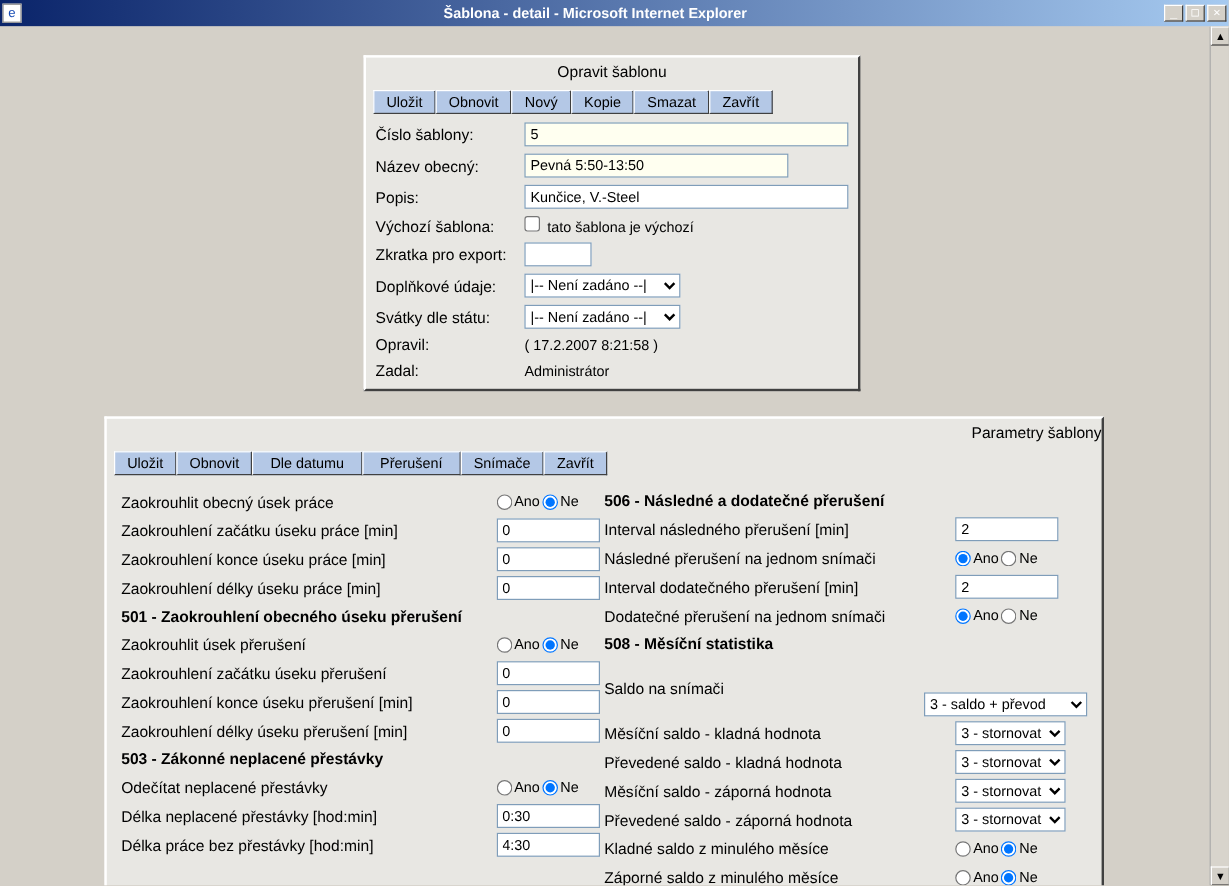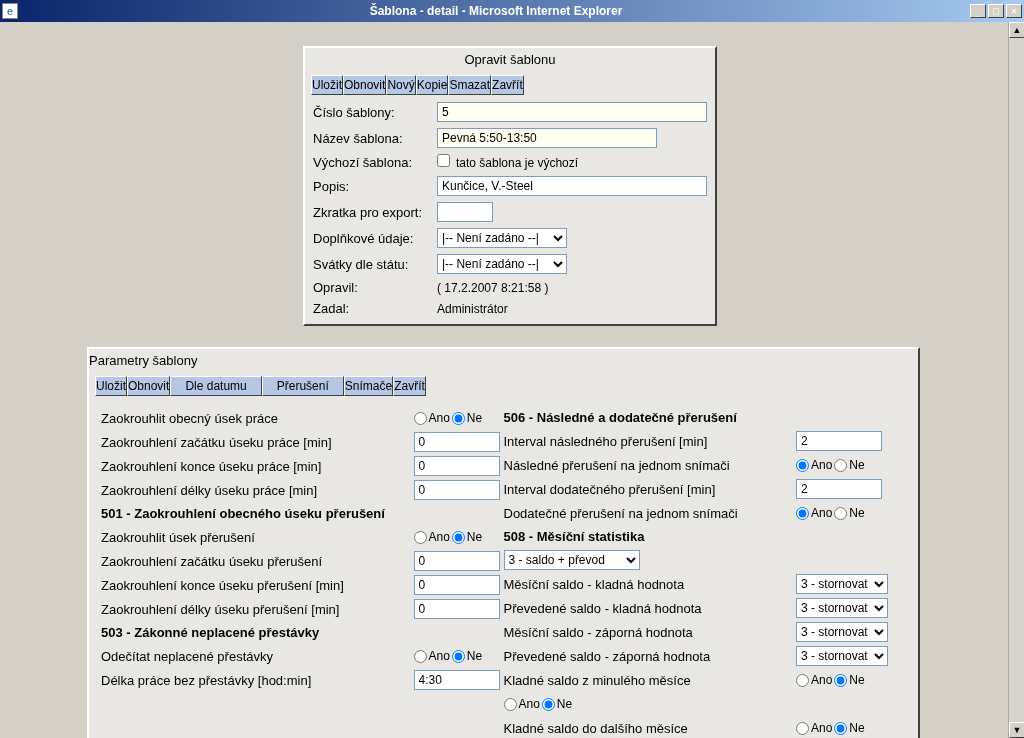--- a/index.html
+++ b/index.html
@@ -10,41 +10,41 @@
 .titlebar .title-text { flex: 1; font-weight: bold; text-align: center; }
 .winbtns { display: flex; gap: 2px; }
 .winbtns .wbtn { width: 16px; height: 14px; background: #d4d0c8; border: 1px solid #fff; border-right-color: #404040; border-bottom-color: #404040; font-family: "Marlett", monospace; font-size: 10px; text-align: center; line-height: 12px; cursor: pointer; }
 .content-area { flex: 1; background: #d4d0c8; position: relative; overflow: hidden; }
 .scrollbar-v { position: absolute; right: 0; top: 0; width: 16px; height: 100%; background: #d8d4cc; border-left: 1px solid #aaa; }
 .scrollbar-v .arrow { width: 16px; height: 16px; background: #d4d0c8; border: 1px solid #fff; border-right-color: #404040; border-bottom-color: #404040; text-align: center; font-size: 9px; line-height: 14px; }
 .scrollbar-v .arrow.down { position: absolute; bottom: 0; }
 .panel1 { position: absolute; left: 303px; top: 24px; width: 414px; background: #e8e7e3; border: 2px solid #404040; border-top-color: #fff; border-left-color: #fff; }
 .panel1 .panel-title { text-align: center; padding: 4px 0; font-size: 13px; }
 .btnrow { display: flex; padding: 4px 6px; gap: 0; }
-.btn3d { background: #b4c8e6; border: 1px solid #fff; border-right-color: #404040; border-bottom-color: #404040; padding: 2px 0; font-size: 12px; cursor: pointer; font-family: inherit; }
+.btn3d { background: #b4c8e6; border: 1px solid #fff; border-right-color: #404040; border-bottom-color: #404040; padding: 2px 10px; font-size: 12px; cursor: pointer; font-family: inherit; }
 .formrow { display: flex; align-items: center; padding: 3px 8px; }
 .formrow .lbl { width: 124px; font-size: 13px; }
 .formrow .val { flex: 1; }
 input.txt { border: 1px solid #7f9db9; background: #fffff0; font-family: inherit; font-size: 12px; padding: 1px 4px; height: 20px; }
 input.txt.white { background: #fff; }
 input.txt.small { width: 56px; }
 select.sel { border: 1px solid #7f9db9; background: #fff; font-family: inherit; font-size: 12px; height: 20px; }
 .chk { margin-right: 6px; }
 
 .panel2 { position: absolute; left: 87px; top: 325px; width: 833px; height: 413px; background: #e8e7e3; border: 2px solid #404040; border-top-color: #fff; border-left-color: #fff; overflow: hidden; }
-.panel2 .panel-title { text-align: left; padding: 4px 0; font-size: 13px; }
+.panel2 .panel-title { text-align: right; padding: 4px 0; font-size: 13px; }
 .params-body { display: flex; padding: 6px 12px; gap: 0; }
 .col { flex: 1; }
 .section-head { font-weight: bold; margin: 4px 0 4px 0; font-size: 13px; }
 .paramrow { display: flex; align-items: center; padding: 2px 0; min-height: 24px; font-size: 13px; }
 .paramrow .plabel { flex: 1; }
 .paramrow .pctrl { width: 90px; display: flex; align-items: center; gap: 2px; justify-content: flex-start; }
 .paramrow .pctrl input[type="text"] { width: 86px; border: 1px solid #7f9db9; background: #fff; font-family: inherit; font-size: 12px; padding: 1px 4px; height: 20px; }
 .paramrow .pctrl select { width: 90px; border: 1px solid #7f9db9; background: #fff; font-family: inherit; font-size: 12px; height: 20px; }
-.paramrow .pctrl.wide select { width: 132px; }
+.paramrow .pctrl.wide select { width: 132px; margin-top: 27px; }
 .radiogroup { display: flex; gap: 6px; align-items: center; font-size: 12px; }
 .radiogroup label { display: flex; align-items: center; gap: 2px; }
 .col-right .paramrow .plabel { padding-right: 8px; }
 .col-right .pctrl { width: 110px; }
 .col-right .pctrl.narrow select { width: 92px; }
 </style>
 </head>
 <body>
 
 <div class="window">
@@ -69,30 +69,30 @@
         <button class="btn3d">Kopie</button>
         <button class="btn3d">Smazat</button>
         <button class="btn3d">Zavřít</button>
       </div>
 
       <div class="formrow">
         <span class="lbl">Číslo šablony:</span>
         <span class="val"><input class="txt" style="width: 270px;" value="5"></span>
       </div>
       <div class="formrow">
-        <span class="lbl">Název šablona:</span>
+        <span class="lbl">Název obecný:</span>
         <span class="val"><input class="txt" style="width: 220px;" value="Pevná 5:50-13:50"></span>
+      </div>
+      <div class="formrow">
+        <span class="lbl">Popis:</span>
+        <span class="val"><input class="txt white" style="width: 270px;" value="Kunčice, V.-Steel"></span>
       </div>
       <div class="formrow">
         <span class="lbl">Výchozí šablona:</span>
         <span class="val"><input type="checkbox" class="chk" style=""><span>tato šablona je výchozí</span></span>
-      </div>
-      <div class="formrow">
-        <span class="lbl">Popis:</span>
-        <span class="val"><input class="txt white" style="width: 270px;" value="Kunčice, V.-Steel"></span>
       </div>
       <div class="formrow">
         <span class="lbl">Zkratka pro export:</span>
         <span class="val"><input class="txt white small" value="" style=""></span>
       </div>
       <div class="formrow">
         <span class="lbl">Doplňkové údaje:</span>
         <span class="val"><select class="sel" style="width:130px"><option>|-- Není zadáno --|</option></select></span>
       </div>
       <div class="formrow">
@@ -196,20 +196,26 @@
                   <input type="radio" name="s503r1" style="">
                   <span>Ano</span>
                 </label>
               <label>
                   <input type="radio" name="s503r1" checked="" style="">
                   <span>Ne</span>
                 </label>
             </span>
           </div>
           <div class="paramrow">
+            <span class="plabel">Délka neplacené přestávky [hod:min]</span>
+            <span class="pctrl">
+                <input type="text" value="0:30" style="">
+              </span>
+          </div>
+          <div class="paramrow">
             <span class="plabel">Délka práce bez přestávky [hod:min]</span>
             <span class="pctrl">
                 <input type="text" value="4:30" style="">
               </span>
           </div>
 
         </div>
 
         <div class="col col-right">
           <div class="section-head">506 - Následné a dodatečné přerušení</div>
@@ -247,20 +253,21 @@
                 </label>
               <label>
                   <input type="radio" name="s506r4" style="">
                   <span>Ne</span>
                 </label>
             </span>
           </div>
 
           <div class="section-head">508 - Měsíční statistika</div>
           <div class="paramrow">
+            <span class="plabel">Saldo na snímači</span>
             <span class="pctrl wide" style="width:136px">
                 <select style="width:136px"><option>3 - saldo + převod</option></select>
               </span>
           </div>
           <div class="paramrow">
             <span class="plabel">Měsíční saldo - kladná hodnota</span>
             <span class="pctrl narrow">
                 <select><option>3 - stornovat</option></select>
               </span>
           </div>
@@ -289,20 +296,21 @@
                   <input type="radio" name="s508r6" style="">
                   <span>Ano</span>
                 </label>
               <label>
                   <input type="radio" name="s508r6" checked="" style="">
                   <span>Ne</span>
                 </label>
             </span>
           </div>
           <div class="paramrow">
+            <span class="plabel">Záporné saldo z minulého měsíce</span>
             <span class="pctrl radiogroup">
               <label>
                   <input type="radio" name="s508r7" style="">
                   <span>Ano</span>
                 </label>
               <label>
                   <input type="radio" name="s508r7" checked="" style="">
                   <span>Ne</span>
                 </label>
             </span>

